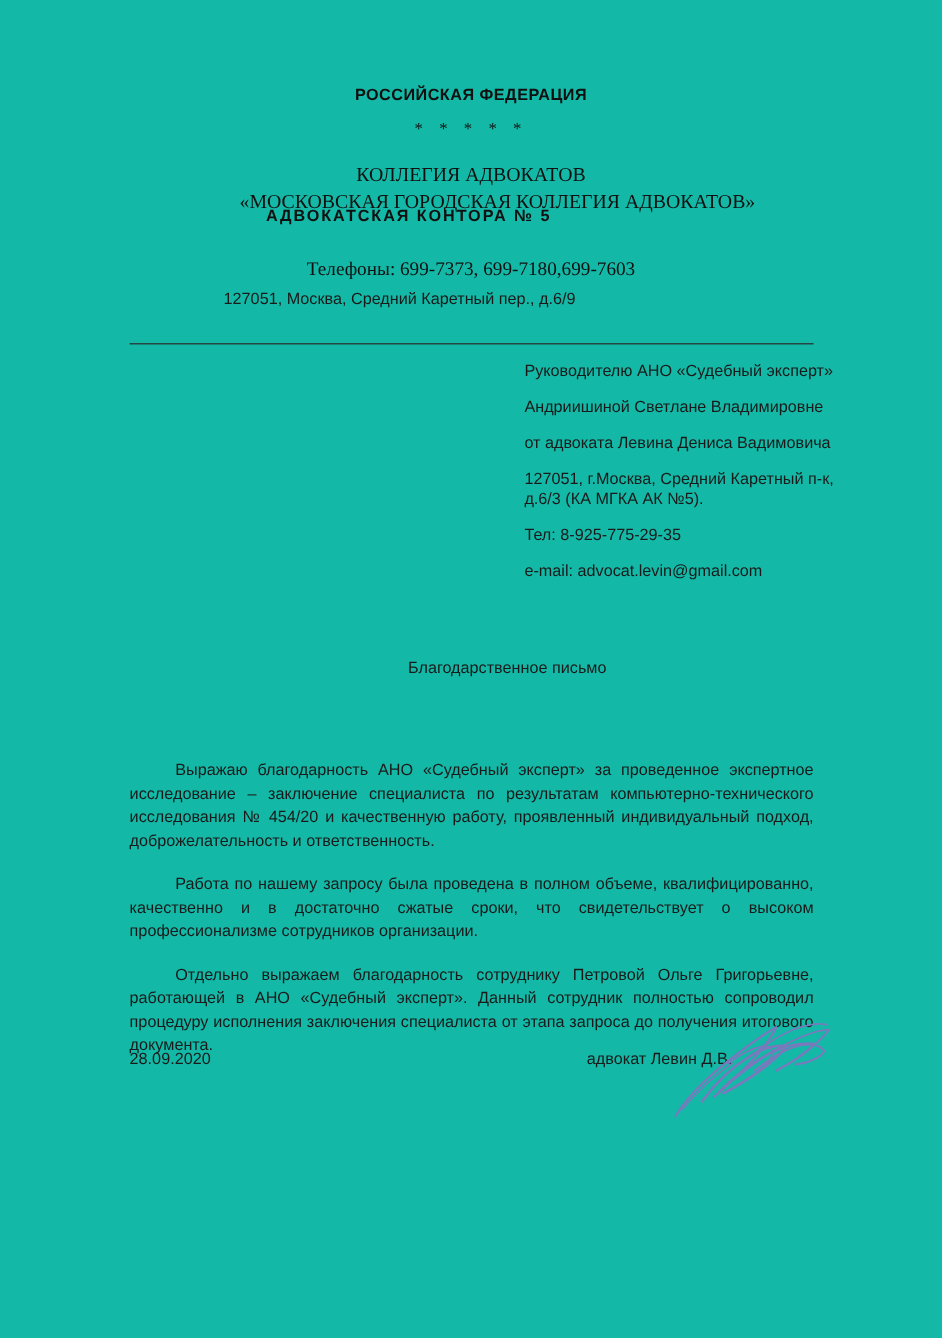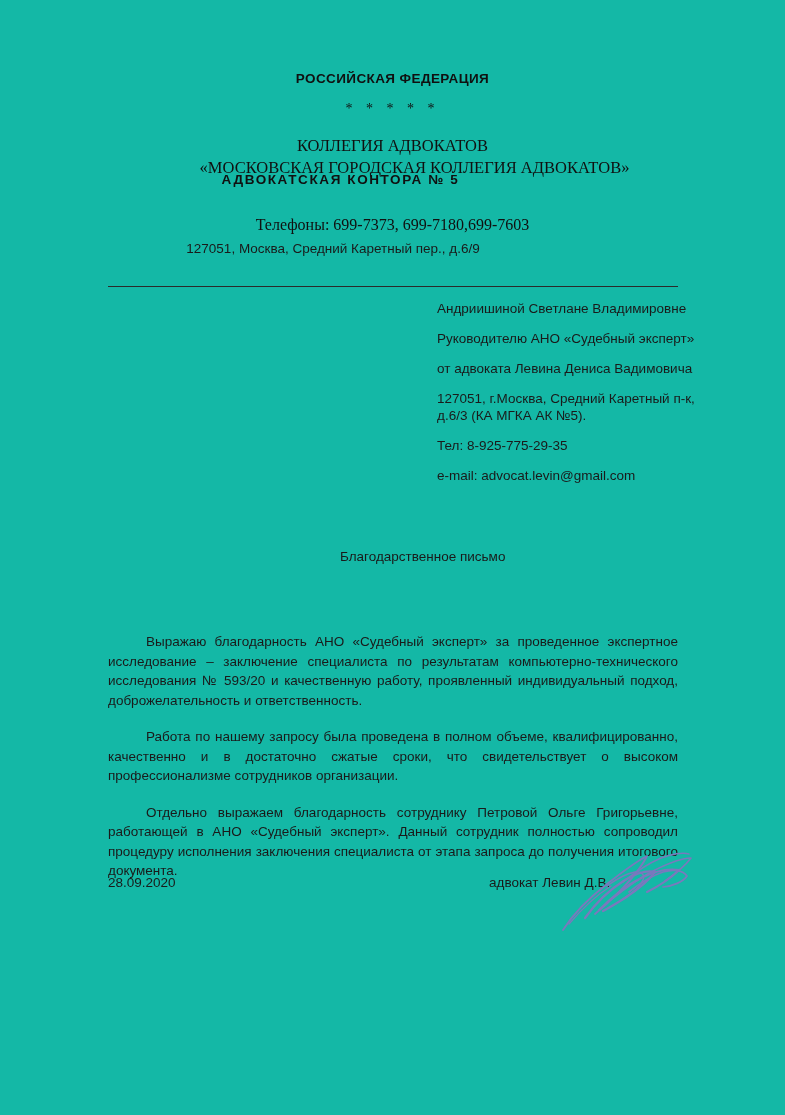--- a/index.html
+++ b/index.html
@@ -201,35 +201,35 @@
   <div class="org-line1">КОЛЛЕГИЯ АДВОКАТОВ</div>
   <div class="org-line2">«МОСКОВСКАЯ ГОРОДСКАЯ КОЛЛЕГИЯ АДВОКАТОВ»</div>
   <div class="org-line3">АДВОКАТСКАЯ  КОНТОРА  № 5</div>
 
   <div class="phones">Телефоны: 699-7373, 699-7180,699-7603</div>
   <div class="address">127051, Москва, Средний Каретный пер., д.6/9</div>
 
   <div class="rule"></div>
 
   <div class="addressee">
+    <div class="ln">Руководителю АНО «Судебный эксперт»</div>
     <div class="ln">Андриишиной Светлане Владимировне</div>
-    <div class="ln">Руководителю АНО «Судебный эксперт»</div>
     <div class="ln">от адвоката Левина Дениса Вадимовича</div>
     <div class="ln tight">
       <span class="sub">127051, г.Москва, Средний Каретный п-к,</span>
       <span class="sub">д.6/3 (КА МГКА АК №5).</span>
     </div>
     <div class="ln">Тел: 8-925-775-29-35</div>
     <div class="ln">e-mail: advocat.levin@gmail.com</div>
   </div>
 
   <div class="letter-title">Благодарственное письмо</div>
 
   <div class="body-text">
-    <p>Выражаю благодарность АНО «Судебный эксперт» за проведенное экспертное исследование – заключение специалиста по результатам компьютерно-технического исследования № 593/20 и качественную работу, проявленный индивидуальный подход, доброжелательность и ответственность.</p>
+    <p>Выражаю благодарность АНО «Судебный эксперт» за проведенное экспертное исследование – заключение специалиста по результатам компьютерно-технического исследования № 454/20 и качественную работу, проявленный индивидуальный подход, доброжелательность и ответственность.</p>
     <p>Работа по нашему запросу была проведена в полном объеме, квалифицированно, качественно и в достаточно сжатые сроки, что свидетельствует о высоком профессионализме сотрудников организации.</p>
     <p>Отдельно выражаем благодарность сотруднику Петровой Ольге Григорьевне, работающей в АНО «Судебный эксперт». Данный сотрудник полностью сопроводил процедуру исполнения заключения специалиста от этапа запроса до получения итогового документа.</p>
   </div>
 
   <div class="sig-date">28.09.2020</div>
   <div class="sig-name">адвокат Левин Д.В.</div>
 
   <div class="signature-mark">
     <svg viewBox="0 0 145 85" xmlns="http://www.w3.org/2000/svg" aria-hidden="true">
       <g fill="none" stroke="#7a79bd" stroke-linecap="round" stroke-linejoin="round">

